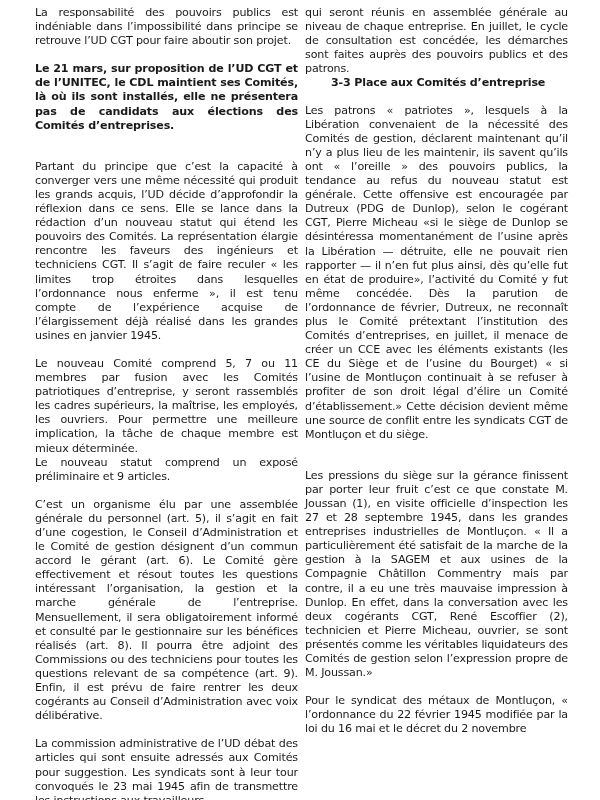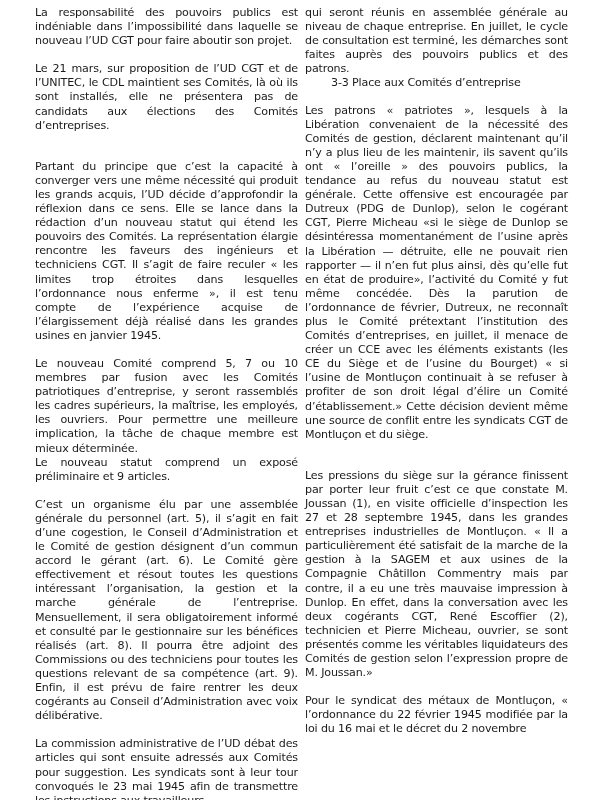--- a/index.html
+++ b/index.html
@@ -34,41 +34,41 @@
     .column p {
       margin: 0 0 14px 0;
     }
     .column p.tight {
       margin-bottom: 0;
     }
     .section-heading {
       margin: 0 0 13px 0;
       padding-left: 26px;
       font-size: 11.1px;
-      font-weight: normal;
+      font-weight: bold;
       line-height: 14.1px;
       text-align: left;
     }
   </style>
 </head>
 <body>
 
 <div class="page">
 
   <div class="column">
-    <p>La responsabilité des pouvoirs publics est indéniable dans l’impossibilité dans laquelle se nouveau l’UD CGT pour faire aboutir son projet.</p>
-    <p style="margin-bottom:27px;">Le 21 mars, sur proposition de l’UD CGT et de l’UNITEC, le CDL maintient ses Comités, là où ils sont installés, elle ne présentera pas  de candidats aux élections des Comités d’entreprises.</p>
+    <p>La responsabilité des pouvoirs publics est indéniable dans l’impossibilité dans principe se retrouve l’UD CGT pour faire aboutir son projet.</p>
+    <p style="margin-bottom:27px;font-weight:bold;">Le 21 mars, sur proposition de l’UD CGT et de l’UNITEC, le CDL maintient ses Comités, là où ils sont installés, elle ne présentera pas  de candidats aux élections des Comités d’entreprises.</p>
     <p>Partant du principe que c’est la capacité à converger vers une même nécessité qui produit les grands acquis, l’UD décide d’approfondir la réflexion dans ce sens. Elle se lance dans la rédaction d’un nouveau statut qui étend les pouvoirs des Comités. La représentation élargie rencontre les faveurs des ingénieurs et techniciens CGT. Il s’agit de faire reculer « les limites trop étroites dans lesquelles l’ordonnance nous enferme », il est tenu compte de l’expérience acquise de l’élargissement déjà réalisé dans les grandes usines en janvier 1945.</p>
-    <p class="tight">Le nouveau Comité comprend 5, 7 ou 10 membres par fusion avec les Comités patriotiques d’entreprise, y seront rassemblés les cadres supérieurs, la maîtrise, les employés, les ouvriers. Pour permettre une meilleure implication, la tâche de chaque membre est mieux déterminée.</p>
+    <p class="tight">Le nouveau Comité comprend 5, 7 ou 11 membres par fusion avec les Comités patriotiques d’entreprise, y seront rassemblés les cadres supérieurs, la maîtrise, les employés, les ouvriers. Pour permettre une meilleure implication, la tâche de chaque membre est mieux déterminée.</p>
     <p>Le nouveau statut comprend un exposé préliminaire et 9 articles.</p>
     <p>C’est un organisme élu par une assemblée générale du personnel (art. 5), il s’agit en fait d’une cogestion, le Conseil d’Administration et le Comité de gestion désignent d’un commun accord le gérant (art. 6). Le Comité gère effectivement et résout toutes les questions intéressant l’organisation, la gestion et la marche générale de l’entreprise. Mensuellement, il sera obligatoirement informé et consulté par le gestionnaire sur les bénéfices réalisés (art. 8). Il pourra être adjoint des Commissions ou des techniciens pour toutes les questions relevant de sa compétence (art. 9). Enfin, il est prévu de faire rentrer les deux cogérants au Conseil d’Administration avec voix délibérative.</p>
     <p>La commission administrative de l’UD débat des articles qui sont ensuite adressés aux Comités pour suggestion. Les syndicats sont à leur tour convoqués le 23 mai 1945 afin de transmettre les instructions aux travailleurs</p>
   </div>
 
   <div class="column">
-    <p class="tight">qui seront réunis en assemblée générale au niveau de chaque entreprise. En juillet, le cycle de consultation est terminé, les démarches sont faites auprès des pouvoirs publics et des patrons.</p>
+    <p class="tight">qui seront réunis en assemblée générale au niveau de chaque entreprise. En juillet, le cycle de consultation est concédée, les démarches sont faites auprès des pouvoirs publics et des patrons.</p>
     <h3 class="section-heading">3-3 Place aux Comités d’entreprise</h3>
     <p style="margin-bottom:27px;">Les patrons « patriotes », lesquels à la Libération convenaient de la nécessité des Comités de gestion, déclarent maintenant qu’il n’y a plus lieu de les maintenir,  ils savent qu’ils ont « l’oreille » des pouvoirs publics, la tendance au refus du nouveau statut est générale. Cette offensive est encouragée par Dutreux (PDG de Dunlop), selon le cogérant CGT, Pierre Micheau «si le siège de Dunlop se désintéressa momentanément de l’usine après la Libération — détruite, elle ne pouvait rien rapporter — il n’en fut plus ainsi, dès qu’elle fut en état de produire», l’activité du Comité y fut même concédée. Dès la parution de l’ordonnance de février, Dutreux, ne reconnaît plus le Comité prétextant l’institution des Comités d’entreprises, en juillet, il menace de créer un CCE avec les éléments existants (les CE du Siège et de l’usine du Bourget) «  si l’usine de Montluçon continuait à se refuser à profiter de son droit légal d’élire un Comité d’établissement.» Cette décision devient même une source de conflit entre les syndicats CGT de Montluçon et du siège.</p>
     <p>Les pressions du siège sur la gérance finissent par porter leur fruit c’est ce que constate M. Joussan (1), en visite officielle d’inspection les 27 et 28 septembre 1945, dans les grandes entreprises industrielles de Montluçon. « Il a particulièrement été satisfait de la marche de la gestion à la SAGEM et aux usines de la Compagnie Châtillon Commentry mais par contre, il a eu une très mauvaise impression à Dunlop. En effet, dans la conversation avec les deux cogérants CGT, René Escoffier (2), technicien et Pierre Micheau, ouvrier, se sont présentés comme les véritables liquidateurs des Comités de gestion selon l’expression propre de M. Joussan.»</p>
     <p>Pour le syndicat des métaux de Montluçon, « l’ordonnance du 22 février 1945 modifiée par la loi du 16 mai et le décret du 2 novembre</p>
   </div>
 
 </div>
 
 </body></html>

